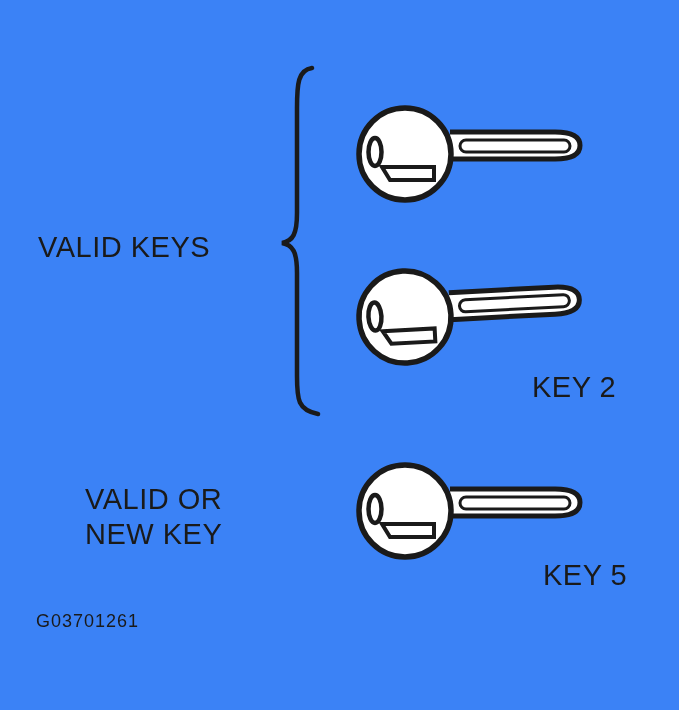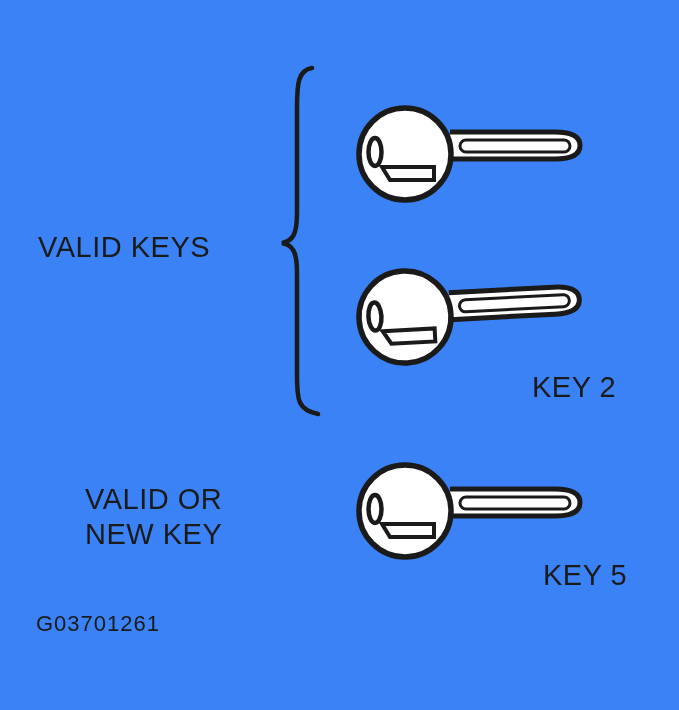--- a/index.html
+++ b/index.html
@@ -18,21 +18,21 @@
   }
   .label {
     position: absolute;
     font-size: 29px;
     font-weight: 400;
     letter-spacing: 0.5px;
     white-space: pre-line;
     color: #1a1a1a;
   }
   .label.small {
-    font-size: 22px;
+    font-size: 18px;
     letter-spacing: 1px;
   }
   .fig {
     position: absolute;
   }
   #valid-keys-label   { left: 38px;  top: 231px; }
   #valid-or-new-label { left: 44px;  top: 482px; line-height: 35px; margin-left: 41px; }
   #key1-label         { left: 532px; top: 207px; }
   #key2-label         { left: 532px; top: 371px; }
   #key3-label         { left: 543px; top: 559px; }

